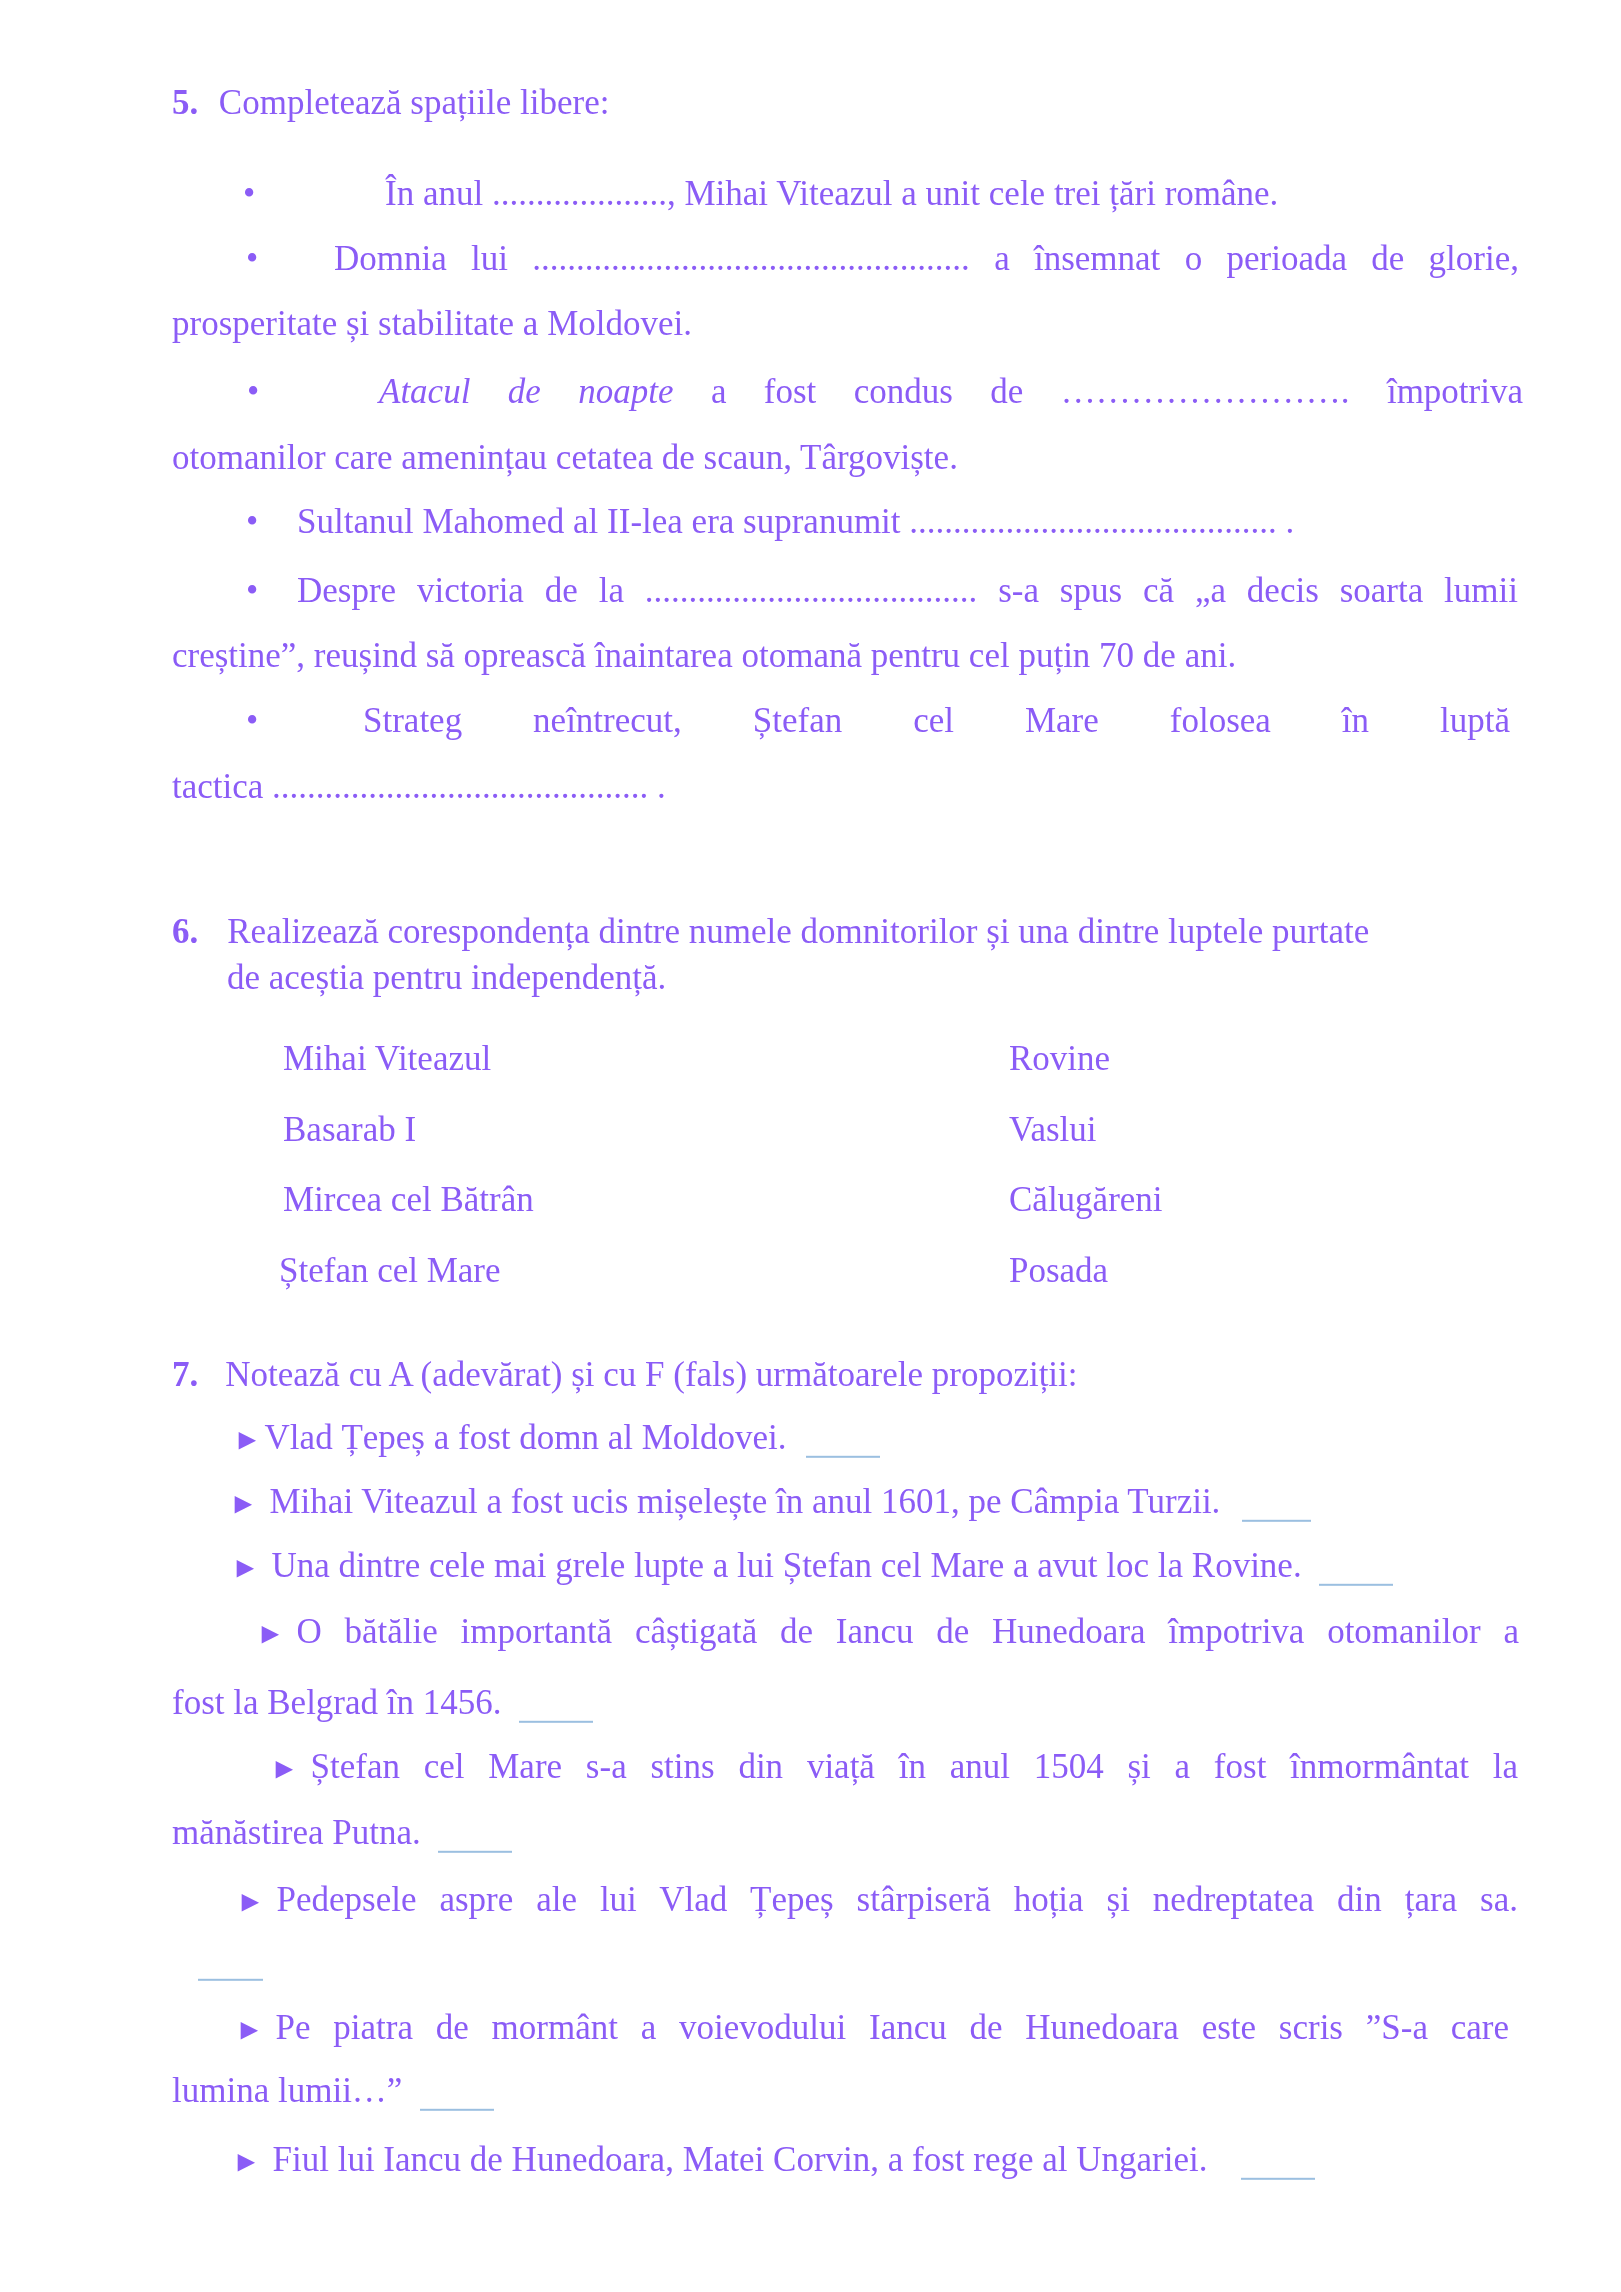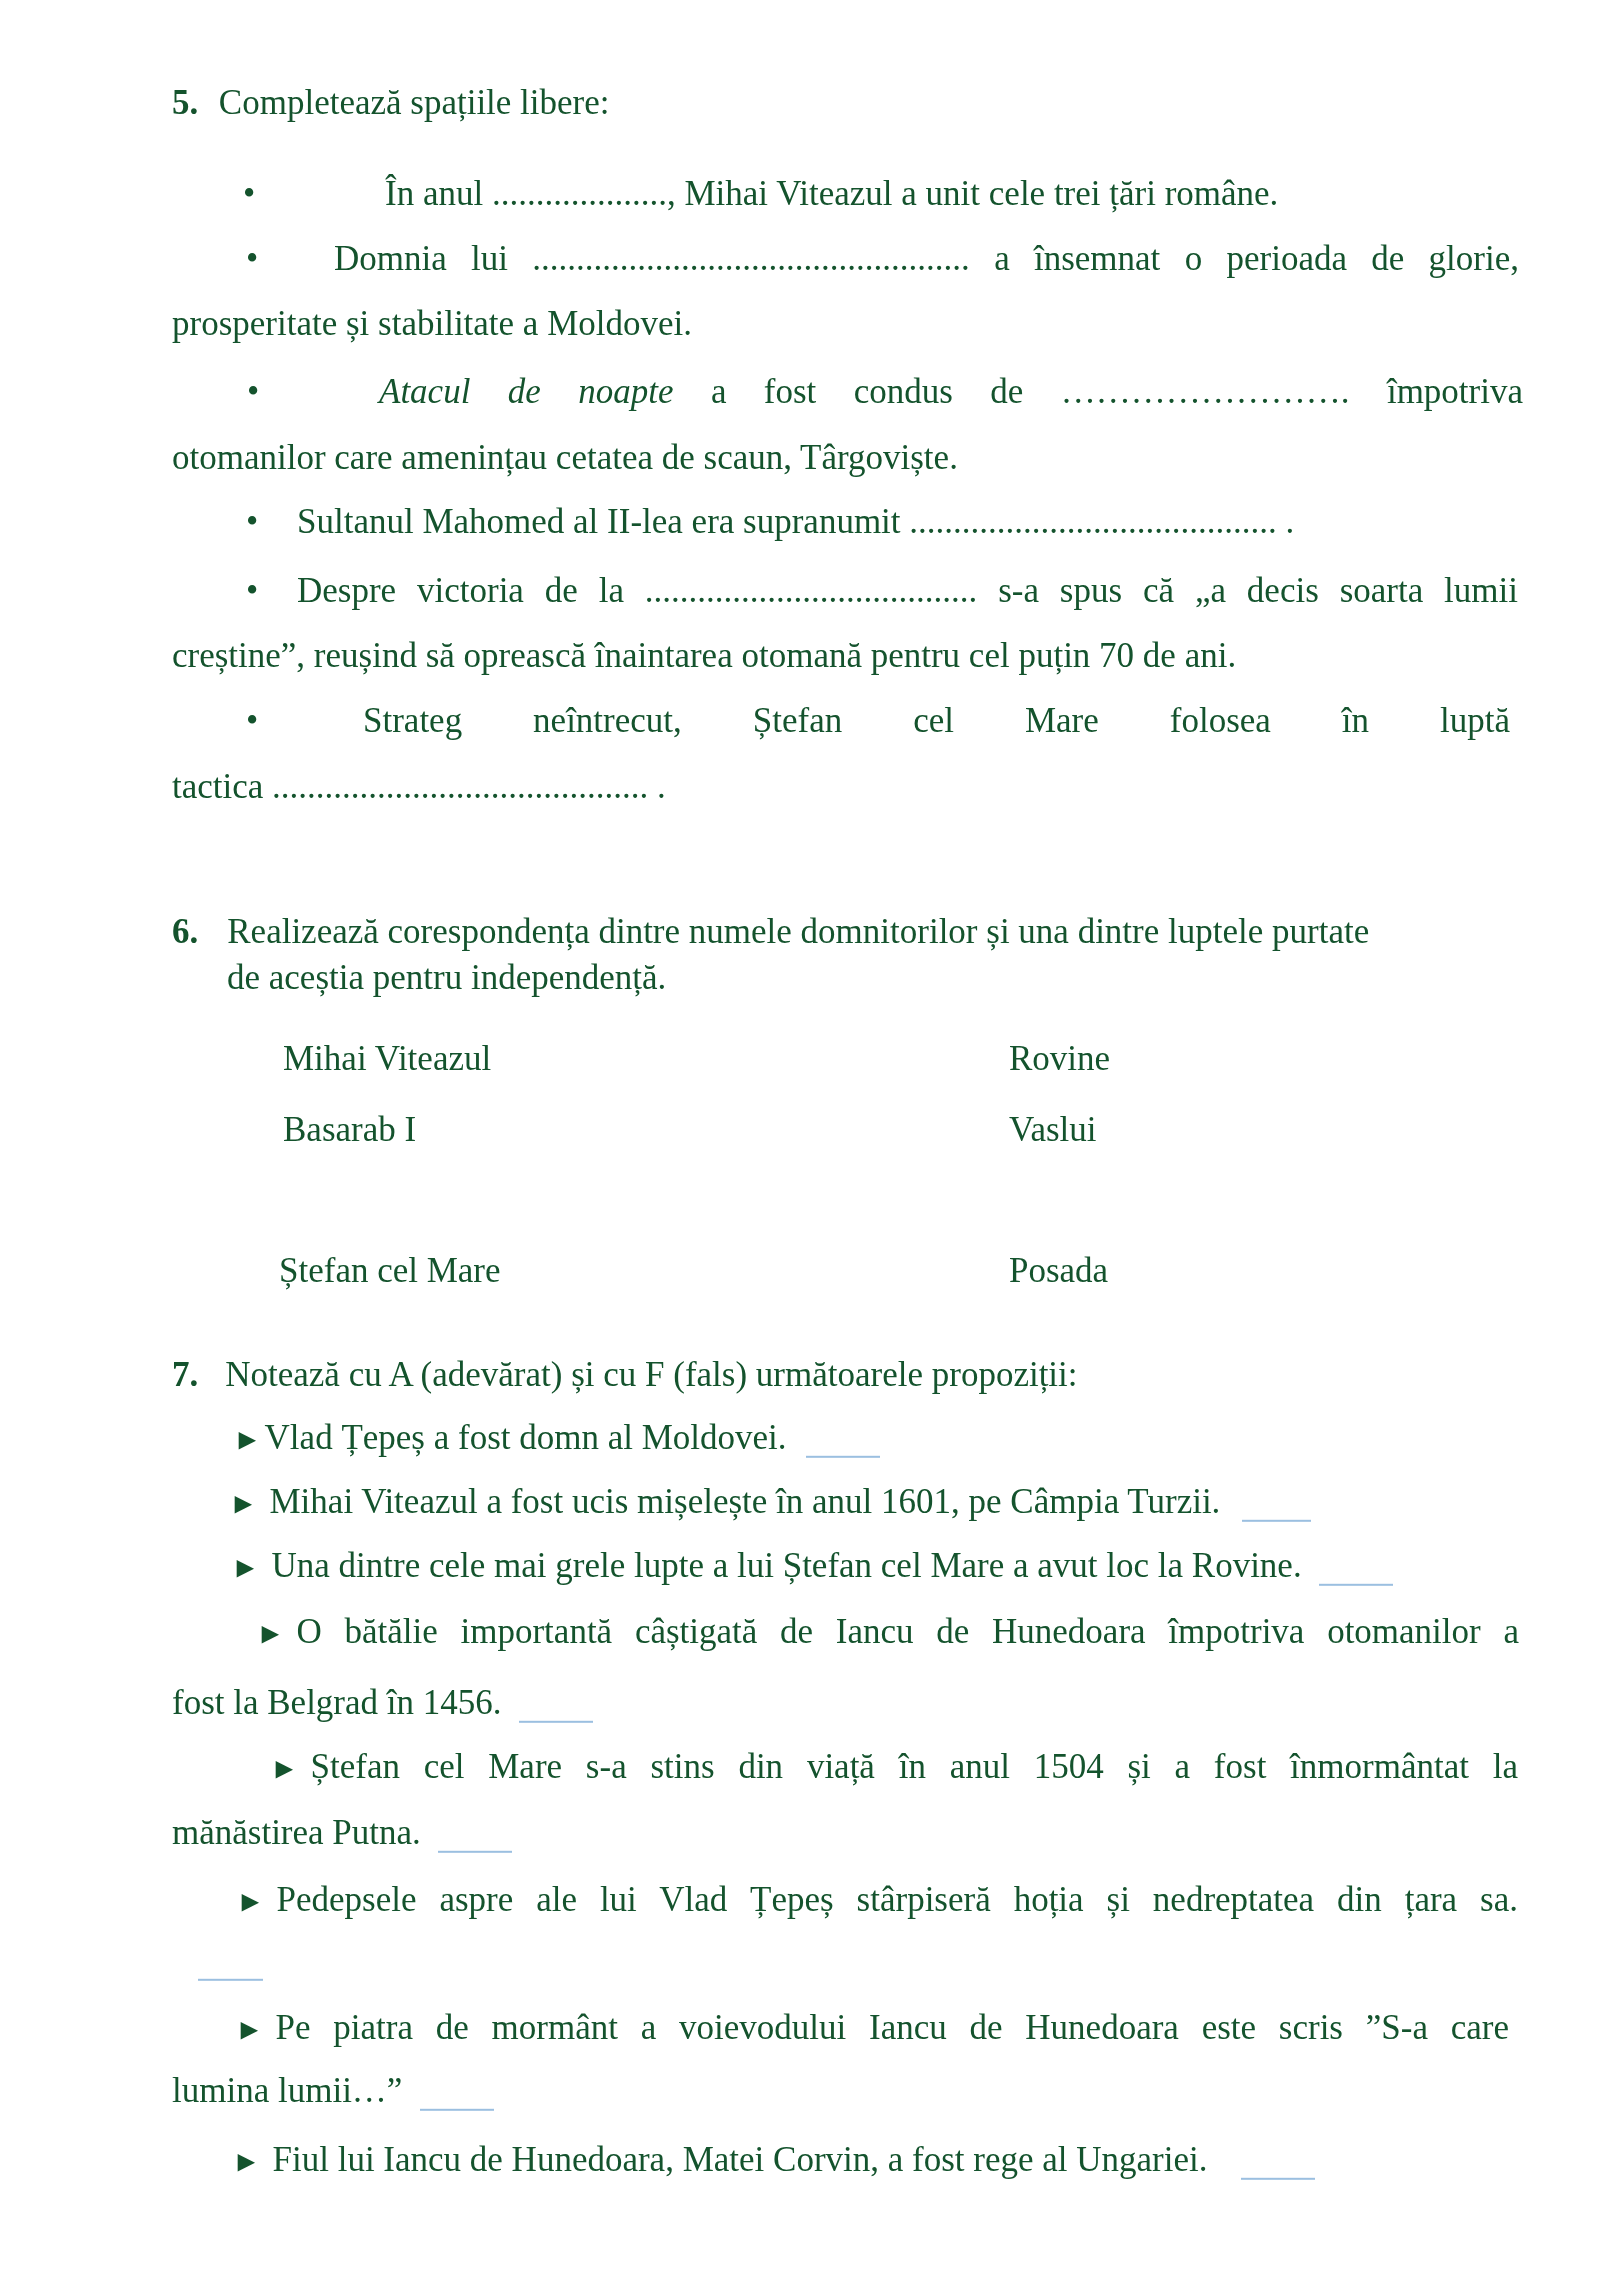--- a/index.html
+++ b/index.html
@@ -1,21 +1,21 @@
 <!DOCTYPE html>
 <html><head>
 <meta charset="utf-8">
 <style>
   html,body{margin:0;padding:0;background:#e8e8e8;}
   .page{
     position:relative;
     width:1621px;height:2293px;
     background:#ffffff;
     font-family:"Liberation Serif","DejaVu Serif","DejaVu Sans",serif;
-    font-size:35px;color:#14532d;
+    font-size:35px;color:#8b5cf6;
     overflow:hidden;
   }
   .ln{position:absolute;line-height:45px;white-space:nowrap;}
   .just{white-space:normal;text-align:justify;text-align-last:justify;}
   .num{font-weight:bold;}
   .t5{margin-left:20.6px;}
   .t6{margin-left:29px;}
   .t7{margin-left:27px;}
   .bullet{position:absolute;line-height:45px;}
   .it{font-style:italic;}
@@ -74,20 +74,24 @@
   <div class="ln" style="left:227px;top:955px">de aceștia pentru independență.</div>
 
   <div class="row" style="top:1036px">
     <span class="colL">Mihai Viteazul</span>
     <span class="colR">Rovine</span>
   </div>
   <div class="row" style="top:1107px">
     <span class="colL">Basarab I</span>
     <span class="colR">Vaslui</span>
   </div>
+  <div class="row" style="top:1177px">
+    <span class="colL">Mircea cel Bătrân</span>
+    <span class="colR">Călugăreni</span>
+  </div>
   <div class="row" style="top:1248px">
     <span class="colL" style="left:265px">Ștefan cel Mare</span>
     <span class="colR">Posada</span>
   </div>
 
   <div class="ln" style="left:172px;top:1352px">
     <span class="num">7.</span><span class="t7">Notează cu A (adevărat)  și cu F (fals)  următoarele propoziții:</span>
   </div>
 
   <div class="ln" style="left:233px;top:1415px">

